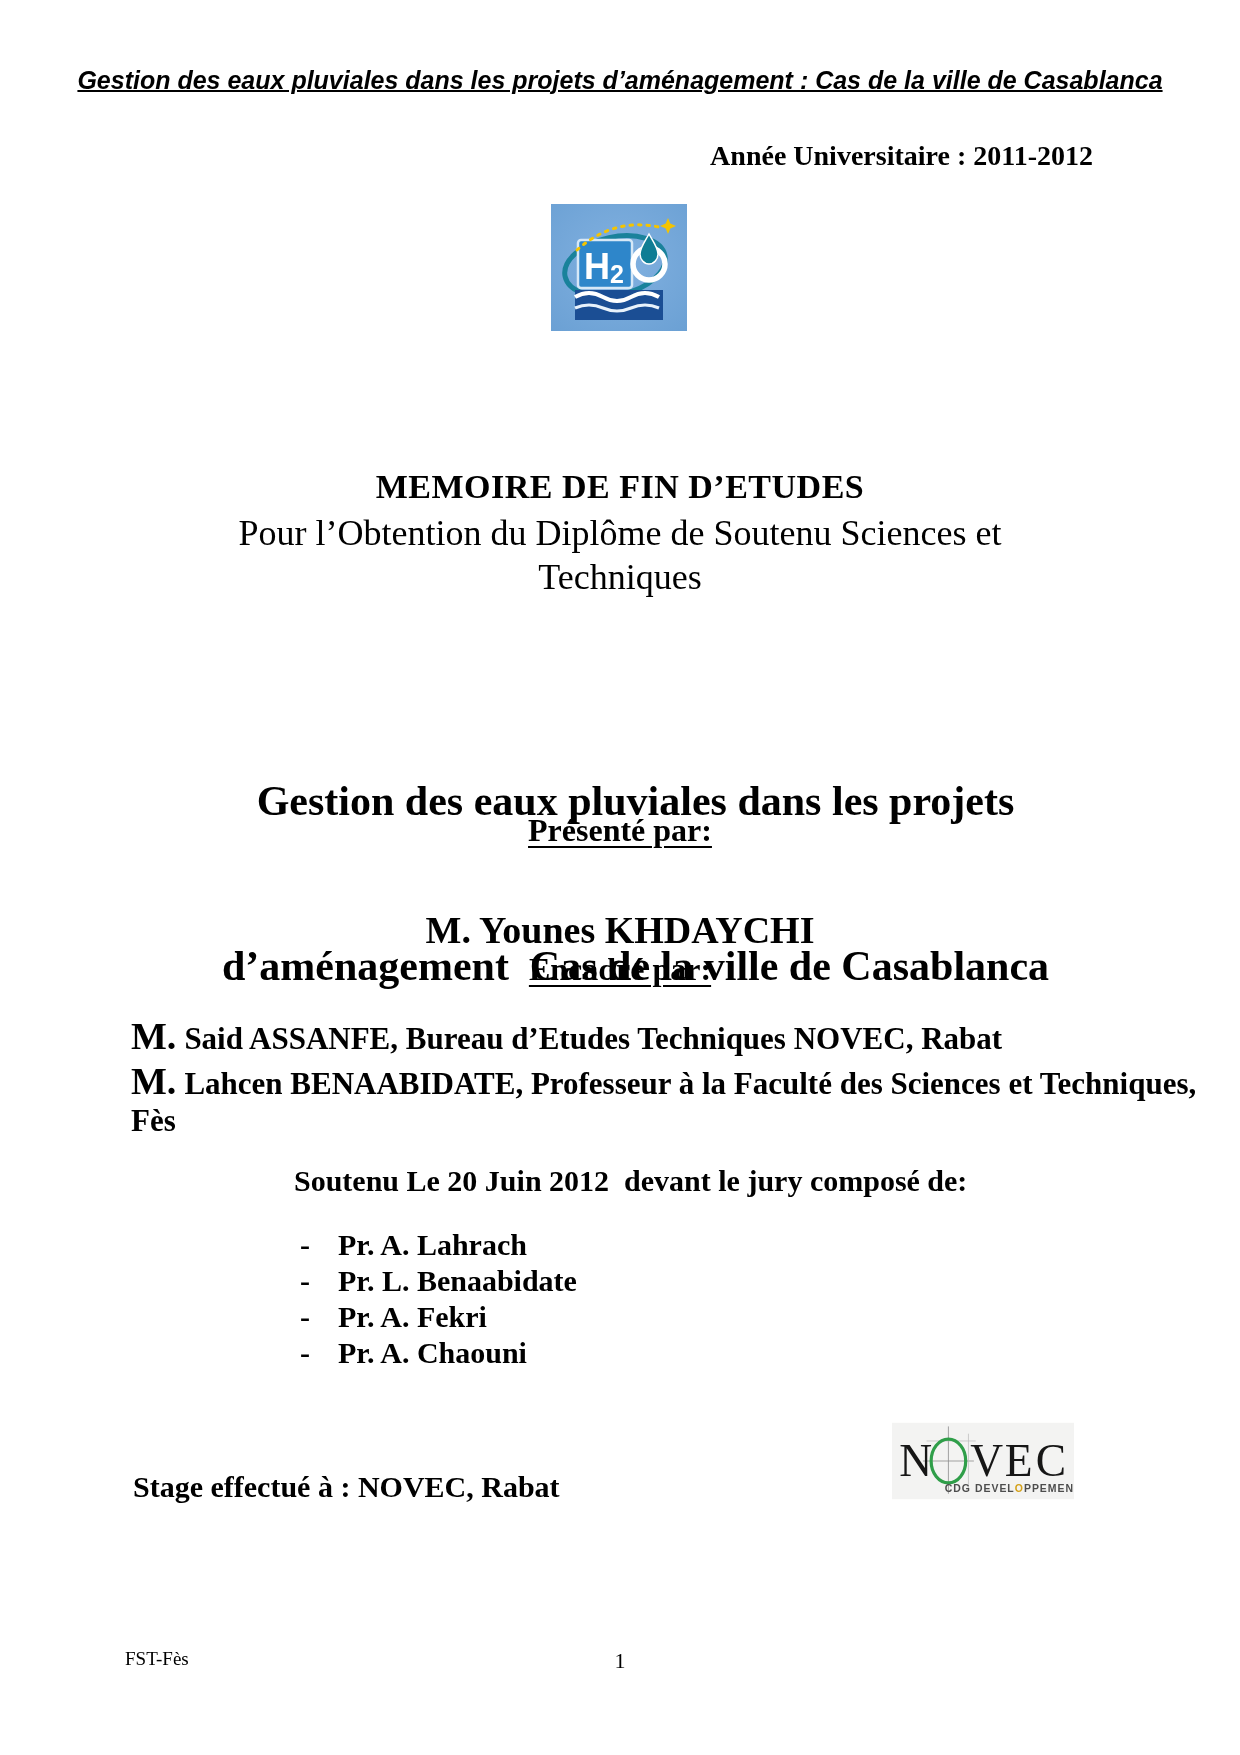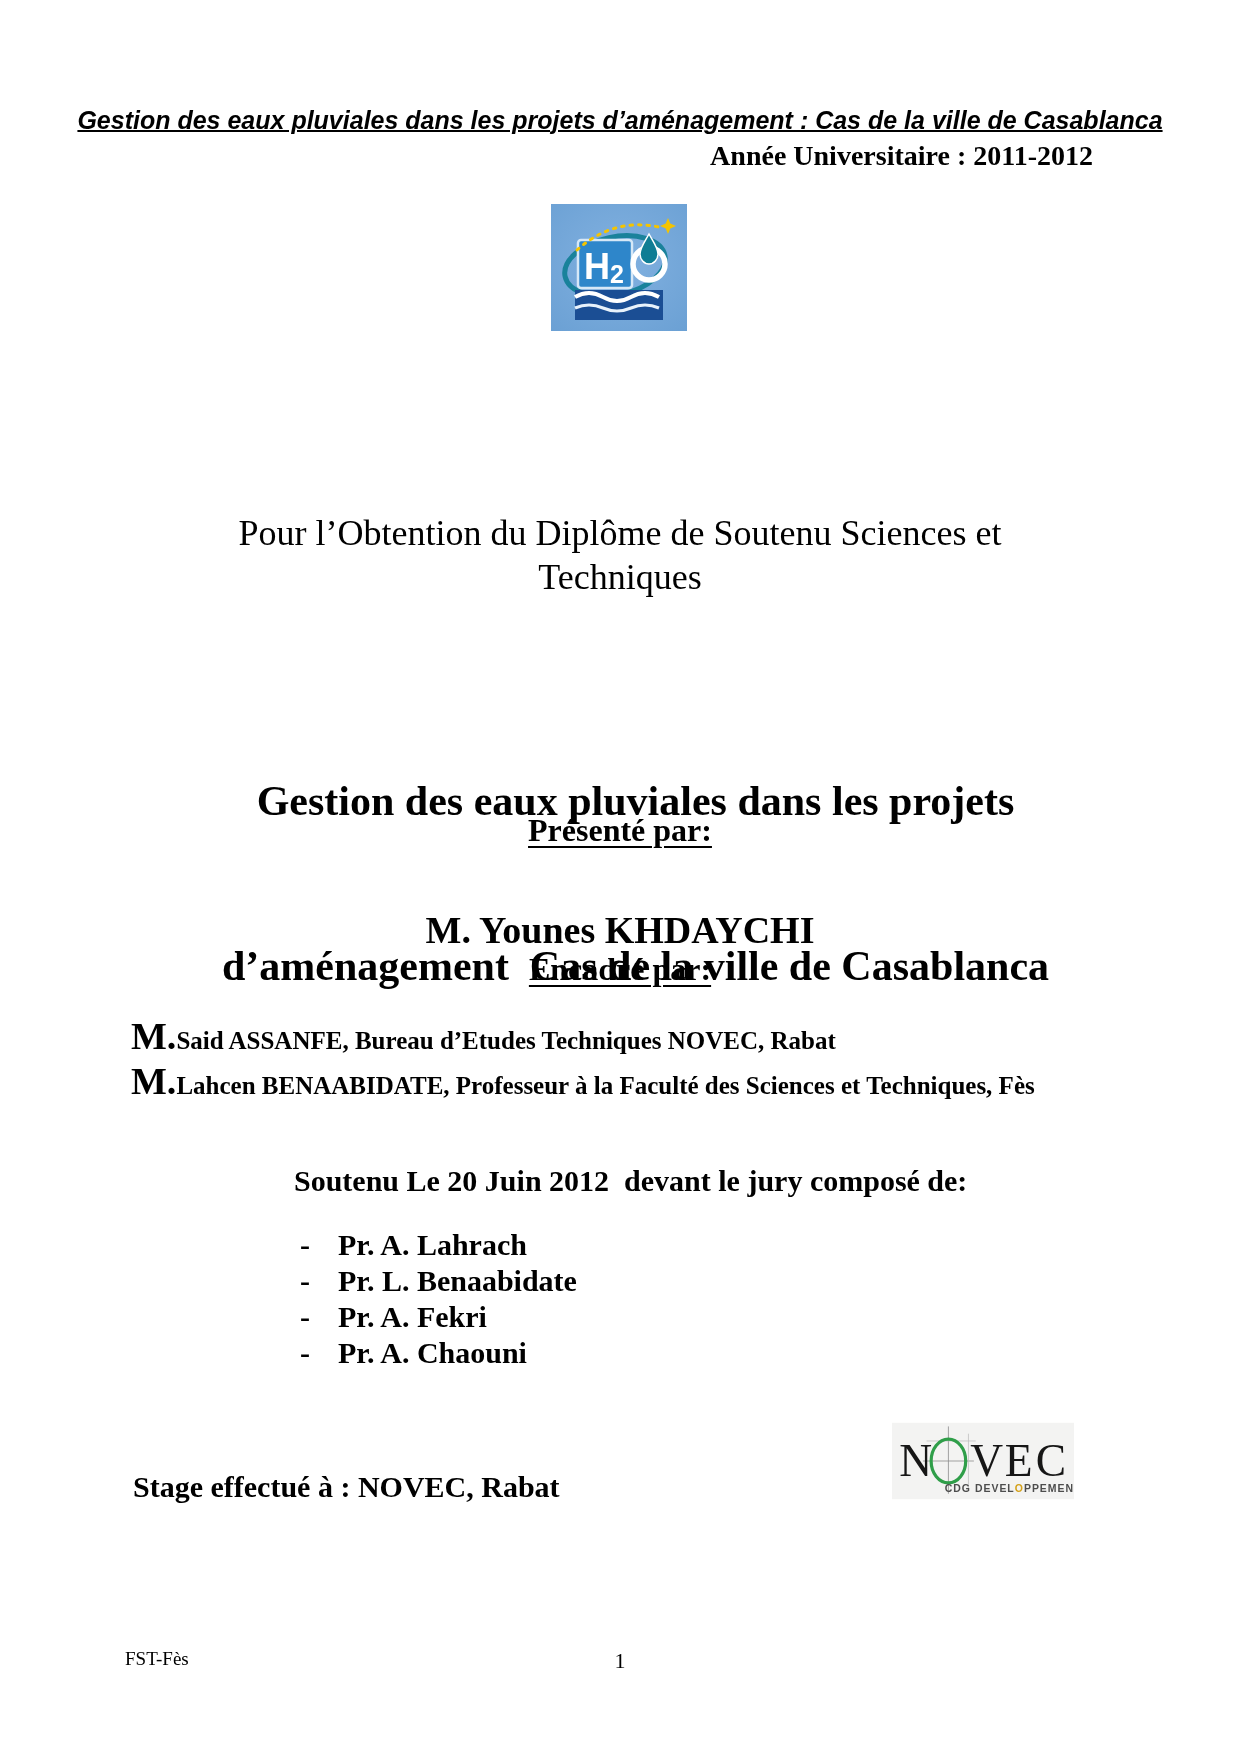--- a/index.html
+++ b/index.html
@@ -14,40 +14,39 @@
   }
   .abs{position:absolute;}
   .centered{left:0;right:0;text-align:center;}
   .header-line{
     top:66px;left:70px;right:70px;text-align:center;
     font-family:"Liberation Sans", sans-serif;
     font-weight:bold;font-style:italic;
     font-size:25px;
     text-decoration:underline;
     text-decoration-thickness:2px;
-    margin-top:40px;
   }
   .year-line{
     top:140px;right:147px;
     font-weight:bold;font-size:28px;
   }
   .h2o-logo{top:204px;left:551px;width:136px;height:127px;}
   .program-line{top:396px;font-weight:bold;font-size:29px;}
   .memoir-heading{top:468px;font-weight:bold;font-size:34px;letter-spacing:0.5px;}
   .memoir-subtitle{top:511px;font-size:36px;line-height:44px;}
   .thesis-title{top:664px;font-weight:bold;font-size:42px;line-height:55px;white-space:pre-wrap;padding-left:31px;}
   .presented-label{top:812px;font-weight:bold;font-size:32px;}
   .underlined{text-decoration:underline;text-decoration-thickness:2px;text-underline-offset:5px;}
   .author-name{top:874px;font-weight:bold;font-size:38px;margin-top:34px;}
   .supervised-label{top:951px;font-weight:bold;font-size:32px;}
   .supervisor-line{left:131px;right:40px;font-weight:bold;}
   .supervisor-1{top:1014px;}
   .supervisor-2{top:1059px;}
   .supervisor-prefix{font-size:38px;}
-  .supervisor-name{font-size:25px;}
+  .supervisor-name{font-size:31px;margin-left:8px;}
   .defense-line{top:1164px;left:294px;font-weight:bold;font-size:30px;white-space:pre-wrap;text-align:right;}
   .jury-list{top:1228px;left:300px;font-weight:bold;font-size:30px;}
   .jury-item{display:flex;align-items:baseline;height:36px;}
   .jury-dash{width:38px;}
   .internship-line{top:1470px;left:133px;font-weight:bold;font-size:30px;}
   .novec-logo{top:1420px;left:892px;width:182px;height:82px;}
   .footer-left{top:1648px;left:125px;font-size:19px;}
   .page-number{top:1648px;font-size:22px;}
   .logo-text{font-family:"Liberation Sans", sans-serif;}
   .novec-letter{font-family:"Liberation Serif", serif;fill:#161616;font-size:50px;}
@@ -79,20 +78,21 @@
       <text x="33" y="75" class="logo-text" font-size="36" font-weight="bold" fill="#ffffff">H</text>
       <text x="59" y="79" class="logo-text" font-size="25" font-weight="bold" fill="#ffffff">2</text>
       <circle cx="98" cy="60" r="16" fill="none" stroke="#ffffff" stroke-width="5.5"></circle>
       <path d="M98,30 C103,39 107,44 107,50 a9,10 0 1 1 -18,0 C89,44 93,39 98,30 Z" stroke="#ffffff" stroke-width="1.5" fill="#0f7d94"></path>
       <path d="M26,46 Q64,12 112,24" fill="none" stroke-width="3" stroke-dasharray="2.5,6" stroke-linecap="round" stroke="#f4c400"></path>
       <polygon points="117,14 119.3,19.5 125,22 119.3,24.5 117,30 114.7,24.5 109,22 114.7,19.5" fill="#f4c400"></polygon>
     </svg>
   </div>
 
 
+  <div class="abs centered memoir-heading">MEMOIRE DE FIN D’ETUDES</div>
 
   <div class="abs centered memoir-subtitle">
     <div>Pour l’Obtention du Diplôme de Soutenu Sciences et</div>
     <div>Techniques</div>
   </div>
 
   <div class="abs centered thesis-title">
     <div>Gestion des eaux pluviales dans les projets</div>
     <div>d’aménagement  Cas de la ville de Casablanca</div>
   </div>

